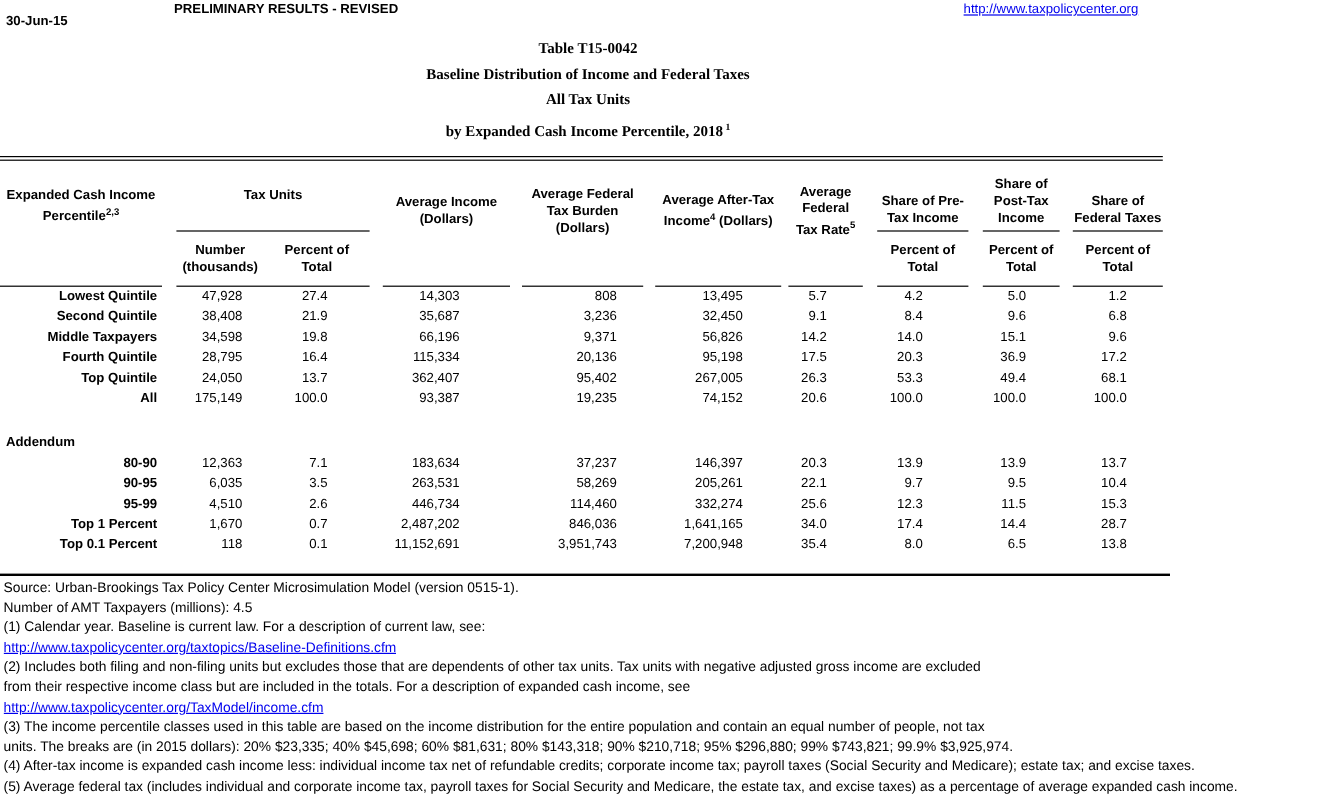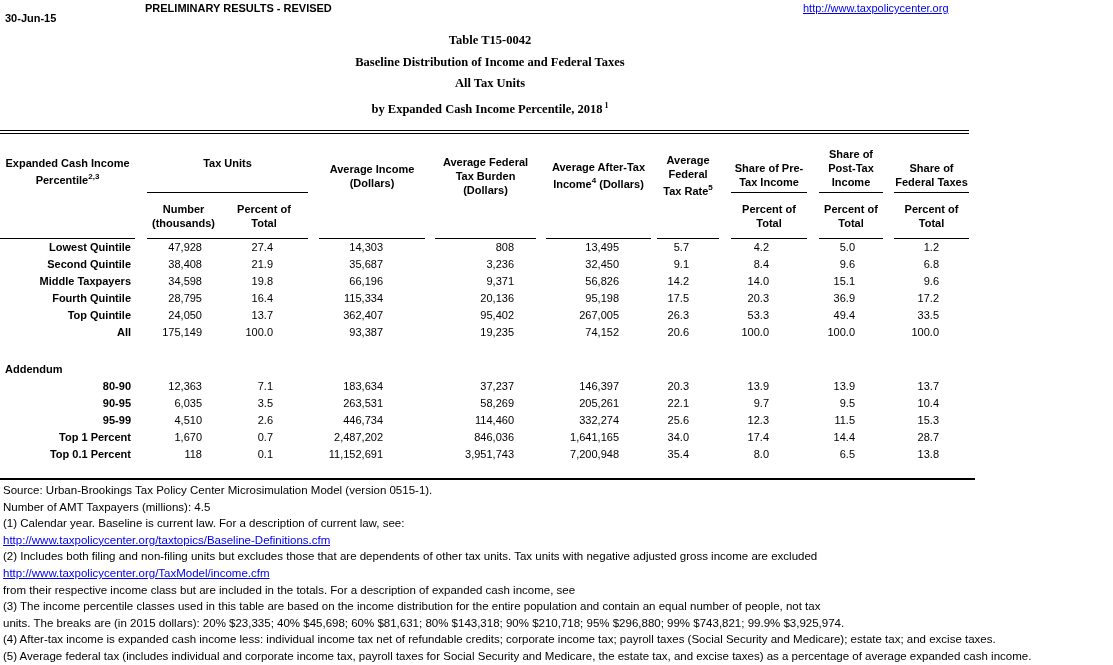--- a/index.html
+++ b/index.html
@@ -204,21 +204,21 @@
             <td class="num" style="padding-right: 22px;">95,402</td>
             <td class="sp"></td>
             <td class="num" style="padding-right: 32px;">267,005</td>
             <td class="sp"></td>
             <td class="num" style="padding-right: 30px;">26.3</td>
             <td class="sp"></td>
             <td class="num" style="padding-right: 38px;">53.3</td>
             <td class="sp"></td>
             <td class="num" style="padding-right: 28px;">49.4</td>
             <td class="sp"></td>
-            <td class="num" style="padding-right: 30px;">33.5</td>
+            <td class="num" style="padding-right: 30px;">68.1</td>
           </tr>
           <tr>
             <td class="lbl">All</td>
             <td class="sp"></td>
             <td class="num" style="padding-right: 18px;">175,149</td>
             <td class="num" style="padding-right: 35px;">100.0</td>
             <td class="sp"></td>
             <td class="num" style="padding-right: 42px;">93,387</td>
             <td class="sp"></td>
             <td class="num" style="padding-right: 22px;">19,235</td>
@@ -344,21 +344,21 @@
   </div>
 
   <div class="bottom-rule"></div>
 
   <div class="footnotes">
       <div class="fn">Source: Urban-Brookings Tax Policy Center Microsimulation Model (version 0515-1).</div>
       <div class="fn">Number of AMT Taxpayers (millions): 4.5</div>
       <div class="fn">(1) Calendar year. Baseline is current law. For a description of current law, see:</div>
       <div class="fn link">http://www.taxpolicycenter.org/taxtopics/Baseline-Definitions.cfm</div>
       <div class="fn">(2) Includes both filing and non-filing units but excludes those that are dependents of other tax units. Tax units with negative adjusted gross income are excluded</div>
+      <div class="fn">from their respective income class but are included in the totals. For a description of expanded cash income, see</div>
       <div class="fn link">http://www.taxpolicycenter.org/TaxModel/income.cfm</div>
-      <div class="fn">from their respective income class but are included in the totals. For a description of expanded cash income, see</div>
       <div class="fn">(3) The income percentile classes used in this table are based on the income distribution for the entire population and contain an equal number of people, not tax</div>
       <div class="fn">units. The breaks are (in 2015 dollars): 20% $23,335; 40% $45,698; 60% $81,631; 80% $143,318; 90% $210,718; 95% $296,880; 99% $743,821; 99.9% $3,925,974.</div>
       <div class="fn">(4) After-tax income is expanded cash income less: individual income tax net of refundable credits; corporate income tax; payroll taxes (Social Security and Medicare); estate tax; and excise taxes.</div>
       <div class="fn">(5) Average federal tax (includes individual and corporate income tax, payroll taxes for Social Security and Medicare, the estate tax, and excise taxes) as a percentage of average expanded cash income.</div>
     </div>
 
 </div>
 
 </body></html>

